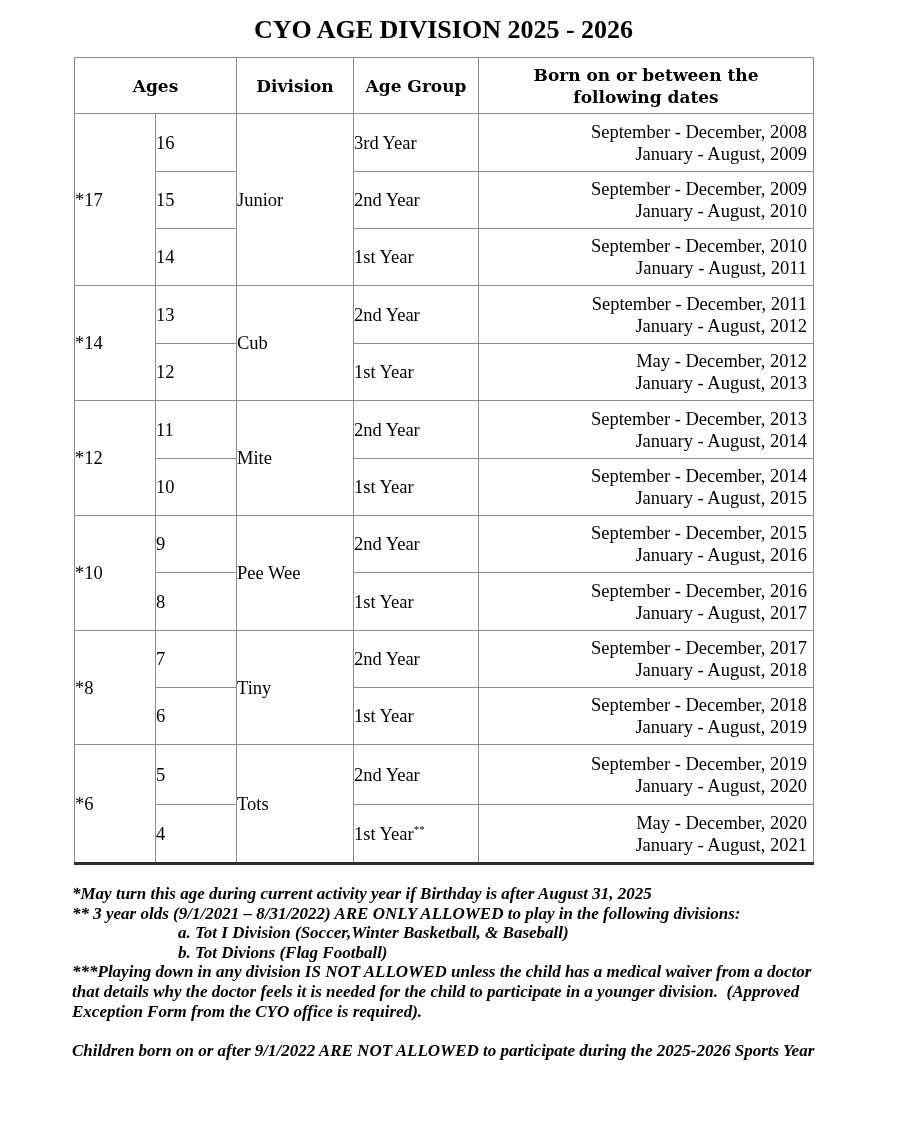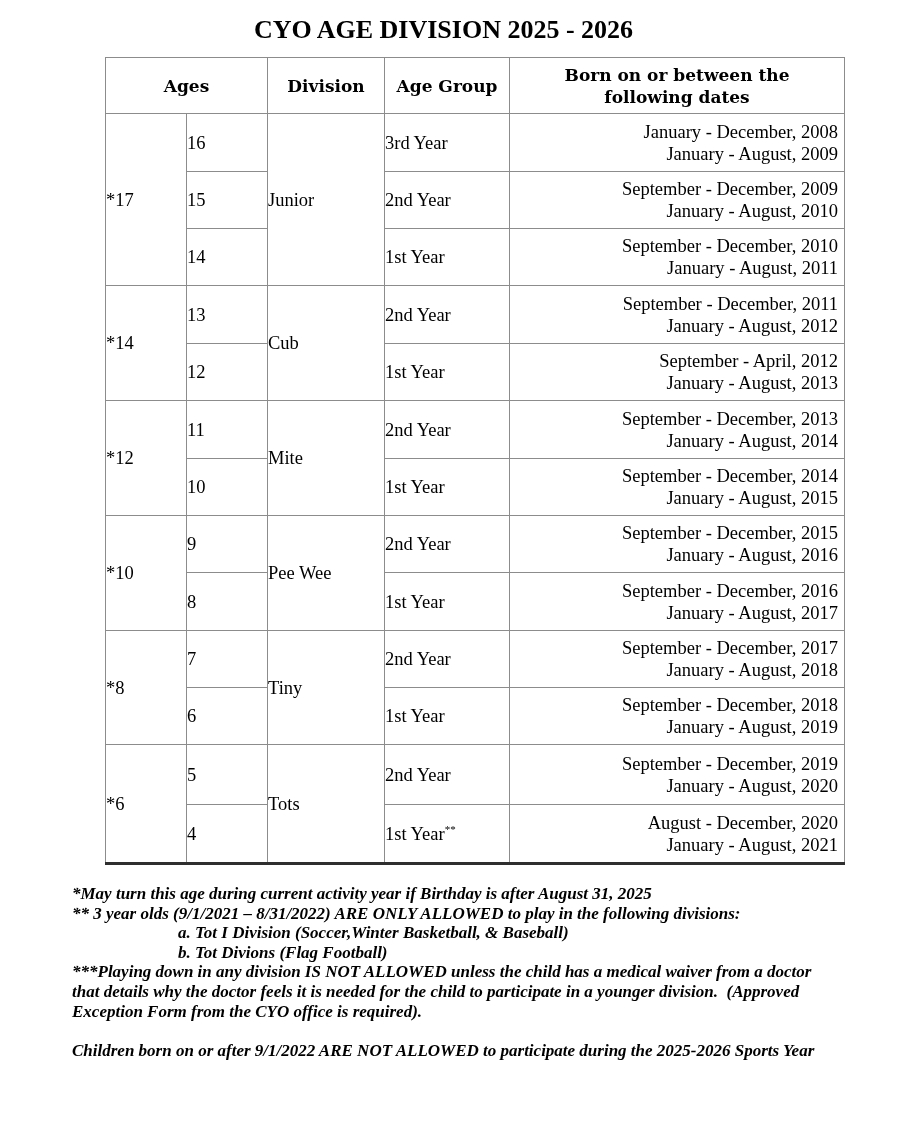--- a/index.html
+++ b/index.html
@@ -13,21 +13,20 @@
     position:absolute;left:74px;top:15px;width:739px;margin:0;
     text-align:center;font-family:"Liberation Serif",serif;
     font-weight:bold;font-size:26px;line-height:30px;
   }
 
   table.age-table{
     position:absolute;left:74px;top:57px;width:739px;
     border-collapse:collapse;table-layout:fixed;
     border:1px solid #8c8c8c;
     border-bottom:3px solid #2e2e2e;
-    margin-left:31px;
   }
   .age-table th,.age-table td{
     border:1px solid #8c8c8c;padding:0;background:#fff;
     vertical-align:middle;overflow:hidden;
   }
   .age-table th{
     font-family:"DejaVu Serif",serif;font-weight:bold;font-size:17px;
     text-align:center;line-height:22px;
   }
   th.born{white-space:pre-line;}
@@ -76,21 +75,21 @@
       </tr>
     </thead>
     <tbody>
 
       <tr class="rh58">
         <td class="agecap" rowspan="3">*17</td>
         <td class="age">16</td>
         <td class="division" rowspan="3">Junior</td>
         <td class="year">3rd Year</td>
         <td class="dates">
-          <span class="dl">January - December, 2008</span>
+          <span class="dl">September - December, 2008</span>
           <span class="dl">January - August, 2009</span>
         </td>
       </tr>
       <tr class="rh57">
         <td class="age">15</td>
         <td class="year">2nd Year</td>
         <td class="dates">
           <span class="dl">September - December, 2009</span>
           <span class="dl">January - August, 2010</span>
         </td>
@@ -111,21 +110,21 @@
         <td class="year">2nd Year</td>
         <td class="dates">
           <span class="dl">September - December, 2011</span>
           <span class="dl">January - August, 2012</span>
         </td>
       </tr>
       <tr class="rh57">
         <td class="age">12</td>
         <td class="year">1st Year</td>
         <td class="dates">
-          <span class="dl">September - April, 2012</span>
+          <span class="dl">May - December, 2012</span>
           <span class="dl">January - August, 2013</span>
         </td>
       </tr>
 
       <tr class="rh58">
         <td class="agecap" rowspan="2">*12</td>
         <td class="age">11</td>
         <td class="division" rowspan="2">Mite</td>
         <td class="year">2nd Year</td>
         <td class="dates">
@@ -187,21 +186,21 @@
         <td class="year">2nd Year</td>
         <td class="dates">
           <span class="dl">September - December, 2019</span>
           <span class="dl">January - August, 2020</span>
         </td>
       </tr>
       <tr class="rh59">
         <td class="age">4</td>
         <td class="year"><span>1st Year</span><sup>**</sup></td>
         <td class="dates">
-          <span class="dl">August - December, 2020</span>
+          <span class="dl">May - December, 2020</span>
           <span class="dl">January - August, 2021</span>
         </td>
       </tr>
     </tbody>
   </table>
 
   <div class="notes">
     <p>*May turn this age during current activity year if Birthday is after August 31, 2025</p>
     <p>** 3 year olds (9/1/2021 – 8/31/2022) ARE ONLY ALLOWED to play in the following divisions:</p>
     <p class="ind">a. Tot I Division (Soccer,Winter Basketball, &amp; Baseball)</p>

